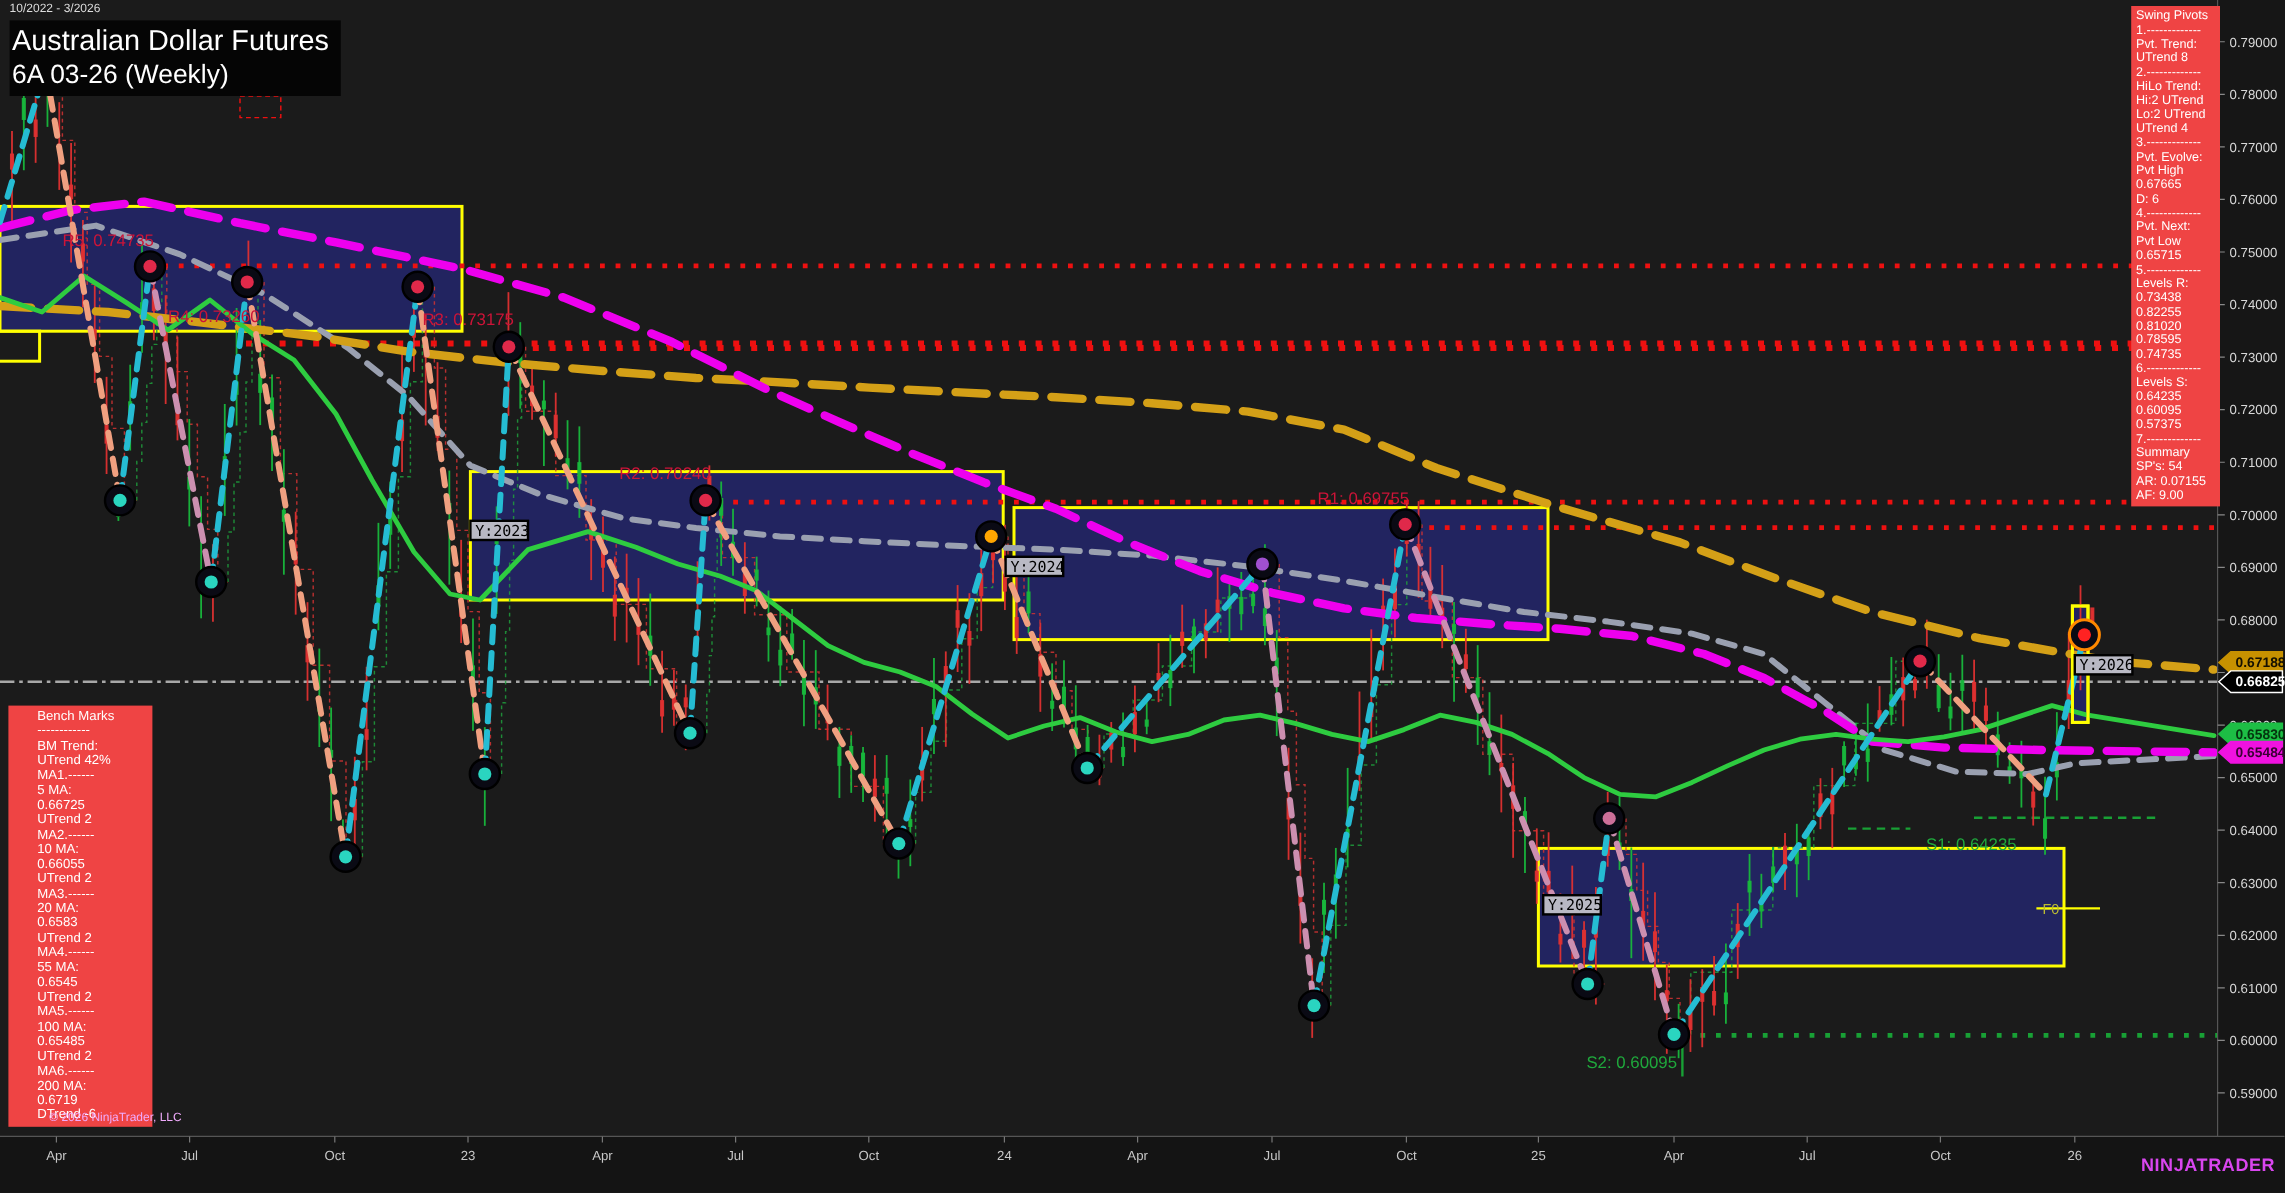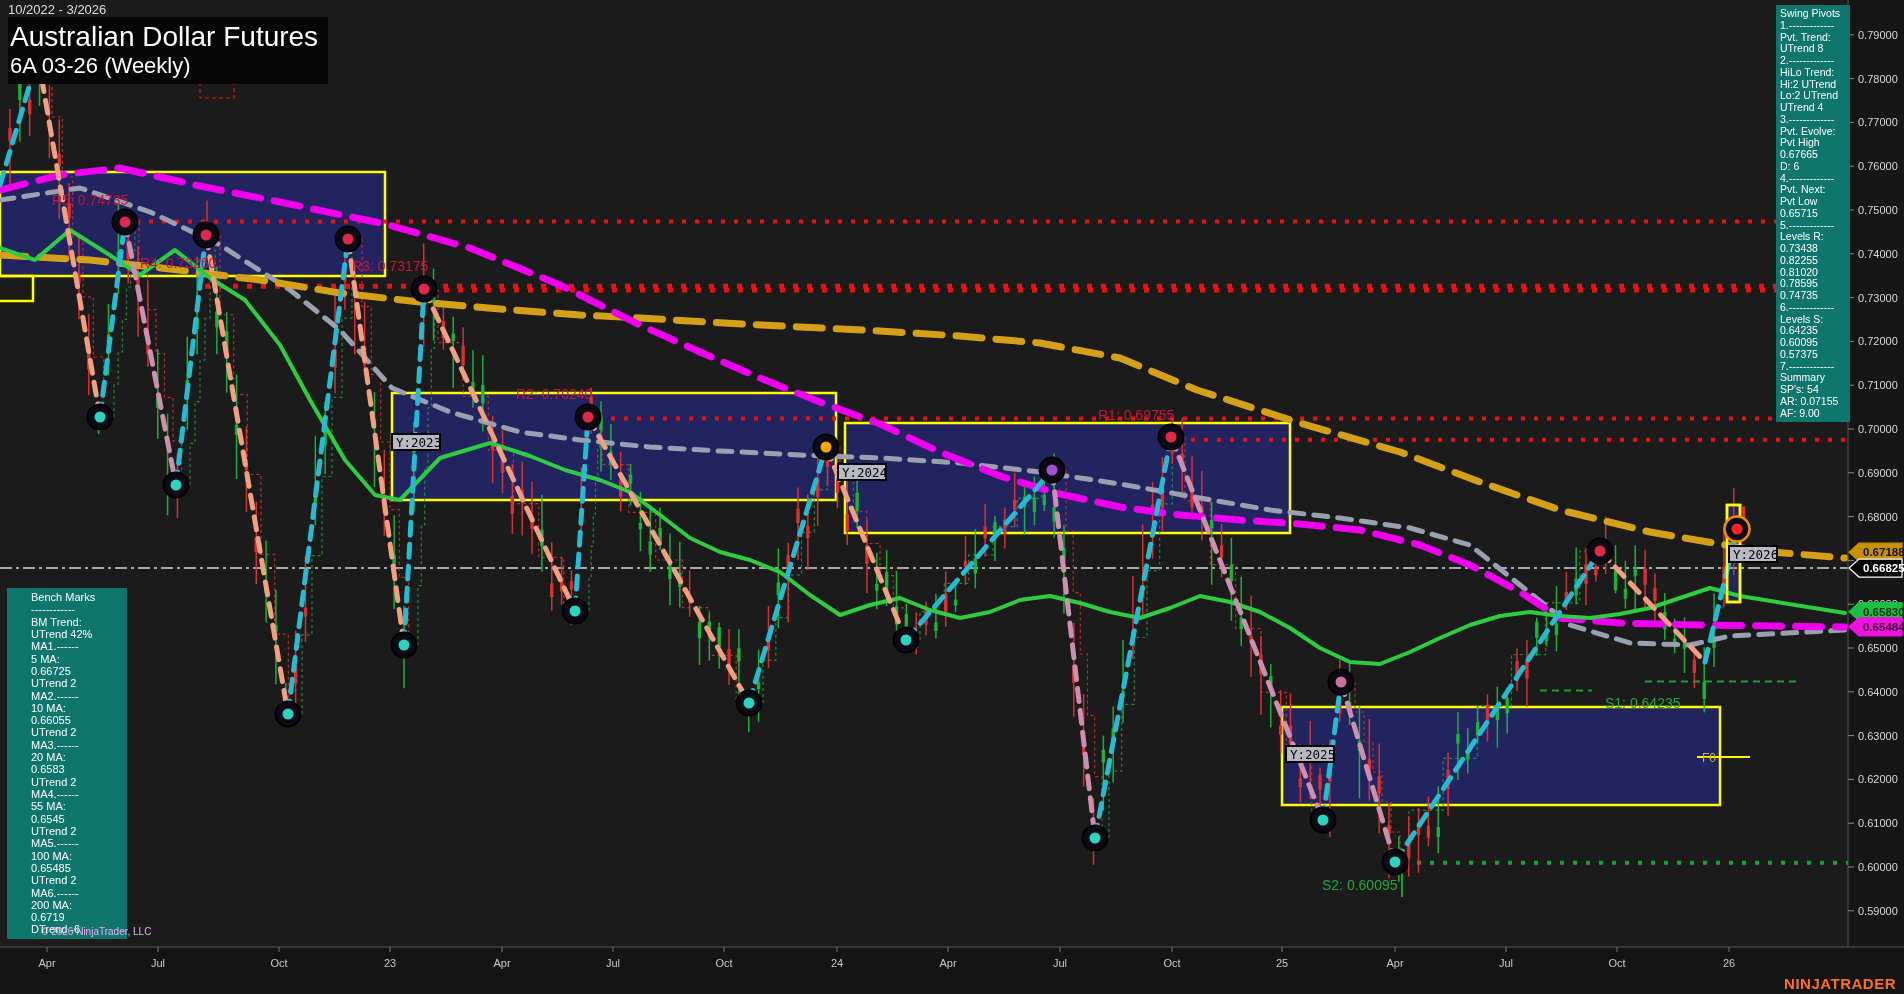--- a/index.html
+++ b/index.html
@@ -1,30 +1,30 @@
 <!DOCTYPE html>
 <html><head>
 <meta charset="utf-8">
 <style>
   html,body{margin:0;padding:0;background:#111;}
   .screen{position:relative;width:1904px;height:994px;background:#1b1b1b;overflow:hidden;
           font-family:"Liberation Sans",sans-serif;}
   #chart-svg{position:absolute;left:0;top:0;}
   .overlay{position:absolute;}
-  .date-range{left:8px;top:2px;font-size:13px;color:#ddd;}
+  .date-range{left:8px;top:2px;font-size:10px;color:#ddd;}
   .title-box{left:8px;top:17px;background:#050505;color:#fff;padding:4px 10px 6px 2px;line-height:1.15;}
-  .title-box .l1{font-size:28px;}
+  .title-box .l1{font-size:24px;}
   .title-box .l2{font-size:22px;}
-  .panel{background:#0f766e;color:#fff;font-size:10.5px;line-height:1.12;padding:3px 4px;}
+  .panel{background:#ef4444;color:#fff;font-size:10.5px;line-height:1.12;padding:3px 4px;}
   .panel .pl{white-space:nowrap;}
   .swing-panel{left:1776px;top:5px;width:66px;}
   .bench-panel{left:7px;top:588px;width:92px;font-size:11px;padding-left:24px;}
   .copyright{left:7px;top:926px;font-size:10px;color:#f0abfc;margin-left:34px;}
   .instrument{left:6px;top:976px;font-size:9px;color:#999;margin-top:20px;}
-  .brand{right:8px;bottom:2px;font-size:15px;font-weight:bold;letter-spacing:.5px;color:#f97316;}
+  .brand{right:8px;bottom:14px;font-size:15px;font-weight:bold;letter-spacing:.5px;color:#d946ef;}
 </style>
 </head>
 <body>
 
 <div class="screen">
   <svg id="chart-svg" width="1904" height="994">
       <rect x="0" y="0" width="1904" height="994" fill="#1b1b1b"></rect>
       <rect x="1848" y="0" width="56" height="947" fill="#161616"></rect>
       <rect x="0" y="947" width="1904" height="47" fill="#141414"></rect>
       <rect x="0" y="172" width="385" height="104" fill="#232566" fill-opacity="0.92" stroke="#ffff00" stroke-width="2.5"></rect>

